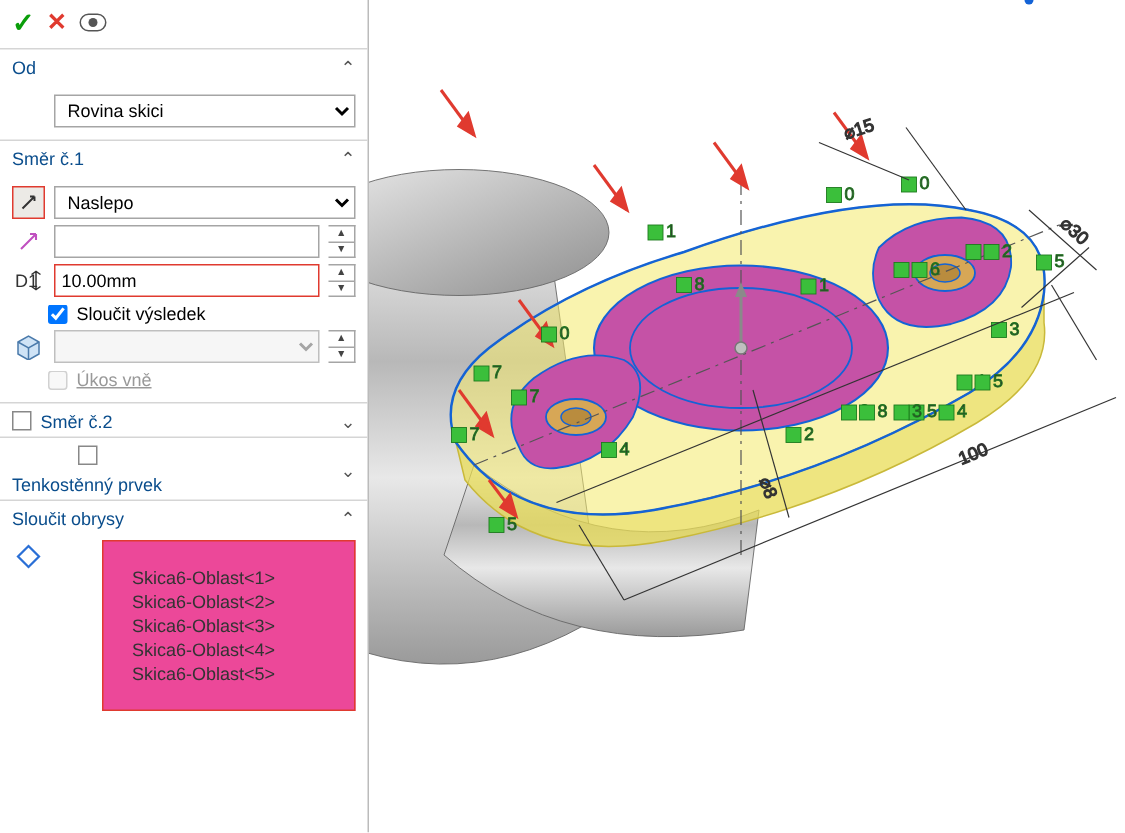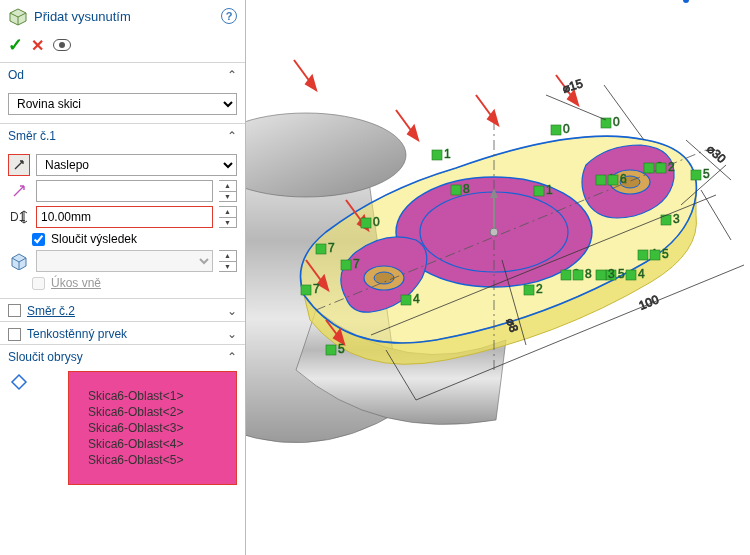--- a/index.html
+++ b/index.html
@@ -28,36 +28,27 @@
   .chk { display: flex; align-items: center; gap: 6px; margin: 0 0 4px 24px; }
   .chk input { width: 13px; height: 13px; }
   .listbox { border: 1px solid #a5a5a5; background: #ec4899; padding: 16px; min-height: 100px; flex: 1; margin-left: 32px; }
   .listbox.red { border: 1.5px solid #e03a2f; }
   .listbox .item { padding: 1px 3px; color: #333; }
   .listbox .item.sel { background: #0a5bcc; color: #fff; }
   .viewport { flex: 1; height: 555px; background: #fff; position: relative; overflow: hidden; }
   .extrude-svg { width: 20px; height: 20px; }
   .smallbox { width: 13px; height: 13px; border: 1px solid #888; background: #fff; }
   svg.cube { width: 18px; height: 18px; }
-  .indent1 { }
+  .indent1 { margin-left: 28px; }
 </style>
 </head>
 <body>
 
 <div class="panel">
 
-  <div class="panel-header">
-    <svg class="extrude-svg" viewBox="0 0 20 20">
-      <polygon points="2,7 10,3 18,7 18,15 10,19 2,15" fill="#d7e8c8" stroke="#5a8a3a" stroke-width="1"></polygon>
-      <polyline points="2,7 10,11 18,7" fill="none" stroke="#5a8a3a" stroke-width="1"></polyline>
-      <line x1="10" y1="11" x2="10" y2="19" stroke="#5a8a3a" stroke-width="1"></line>
-    </svg>
-    <div class="title">Přidat vysunutím</div>
-    <div class="help-icon">?</div>
-  </div>
 
   <div class="action-row">
     <div class="check">✓</div>
     <div class="cross">✕</div>
     <div class="eye"></div>
   </div>
 
   <div class="section-head">
     <span>Od</span>
     <span class="caret">⌃</span>
@@ -130,29 +121,29 @@
           <div>▼</div>
         </div>
     </div>
     <label class="chk" style="color:#999;text-decoration:underline;">
       <input type="checkbox" disabled="" style="">
       <span>Úkos vně</span>
     </label>
   </div>
 
   <div class="section-head">
-    <span style="display:flex;align-items:flex-start;gap:6px;text-decoration:underline;">
+    <span style="display:flex;align-items:flex-start;gap:6px;">
       <span class="smallbox"></span>
       <span>Směr č.2</span>
     </span>
     <span class="caret">⌄</span>
   </div>
 
   <div class="section-head">
-    <span style="display:flex;align-items:center;gap:6px;">
+    <span style="display:flex;align-items:center;gap:6px;flex-direction:column;">
       <span class="smallbox"></span>
       <span>Tenkostěnný prvek</span>
     </span>
     <span class="caret">⌄</span>
   </div>
 
   <div class="section-head">
     <span>Sloučit obrysy</span>
     <span class="caret">⌃</span>
   </div>

